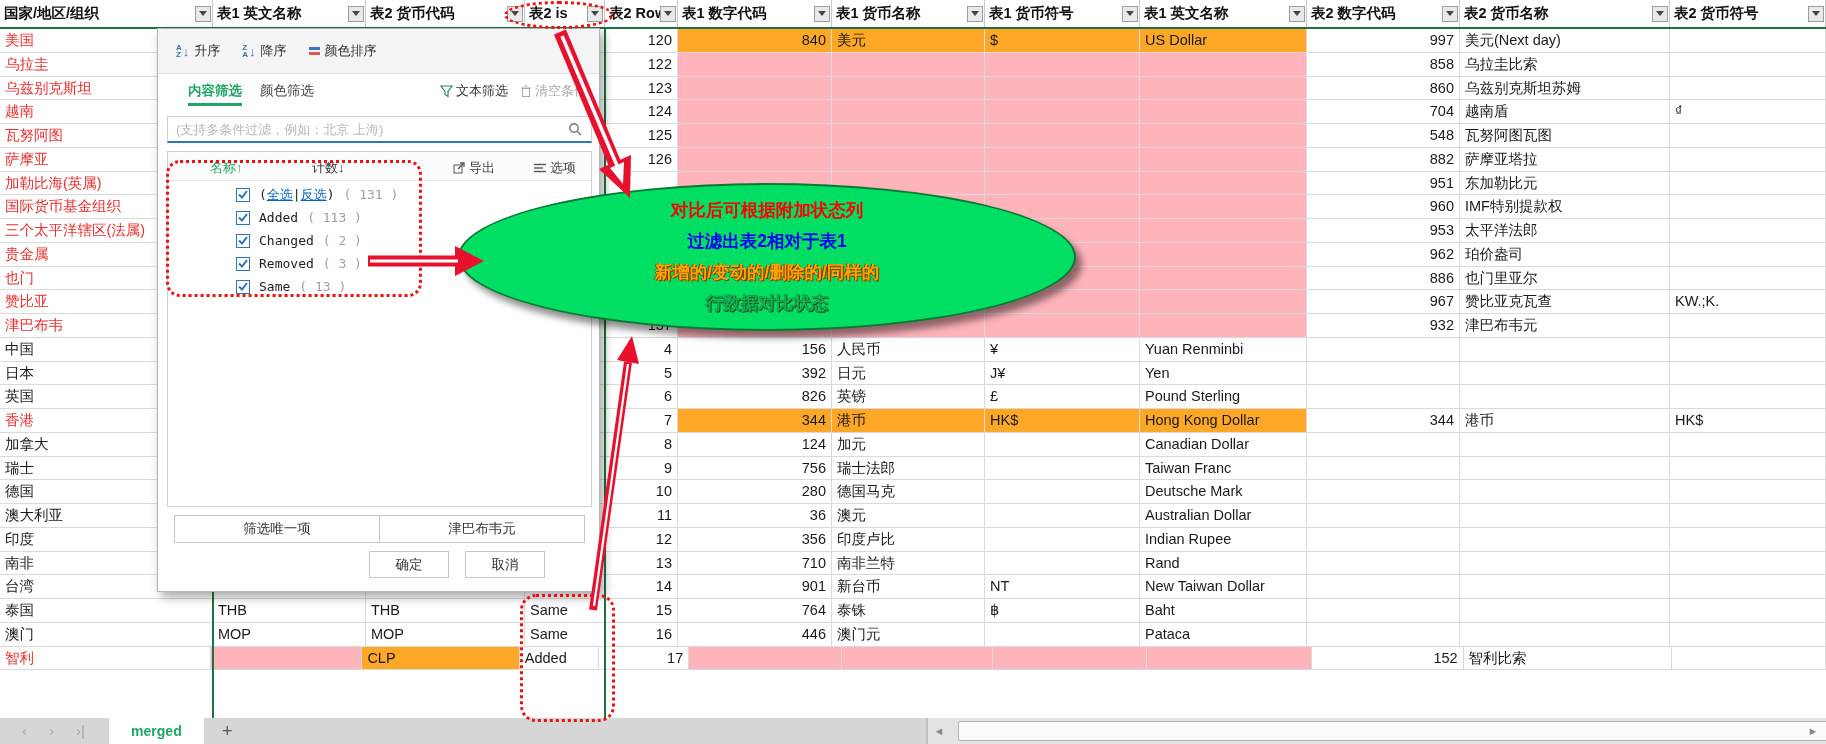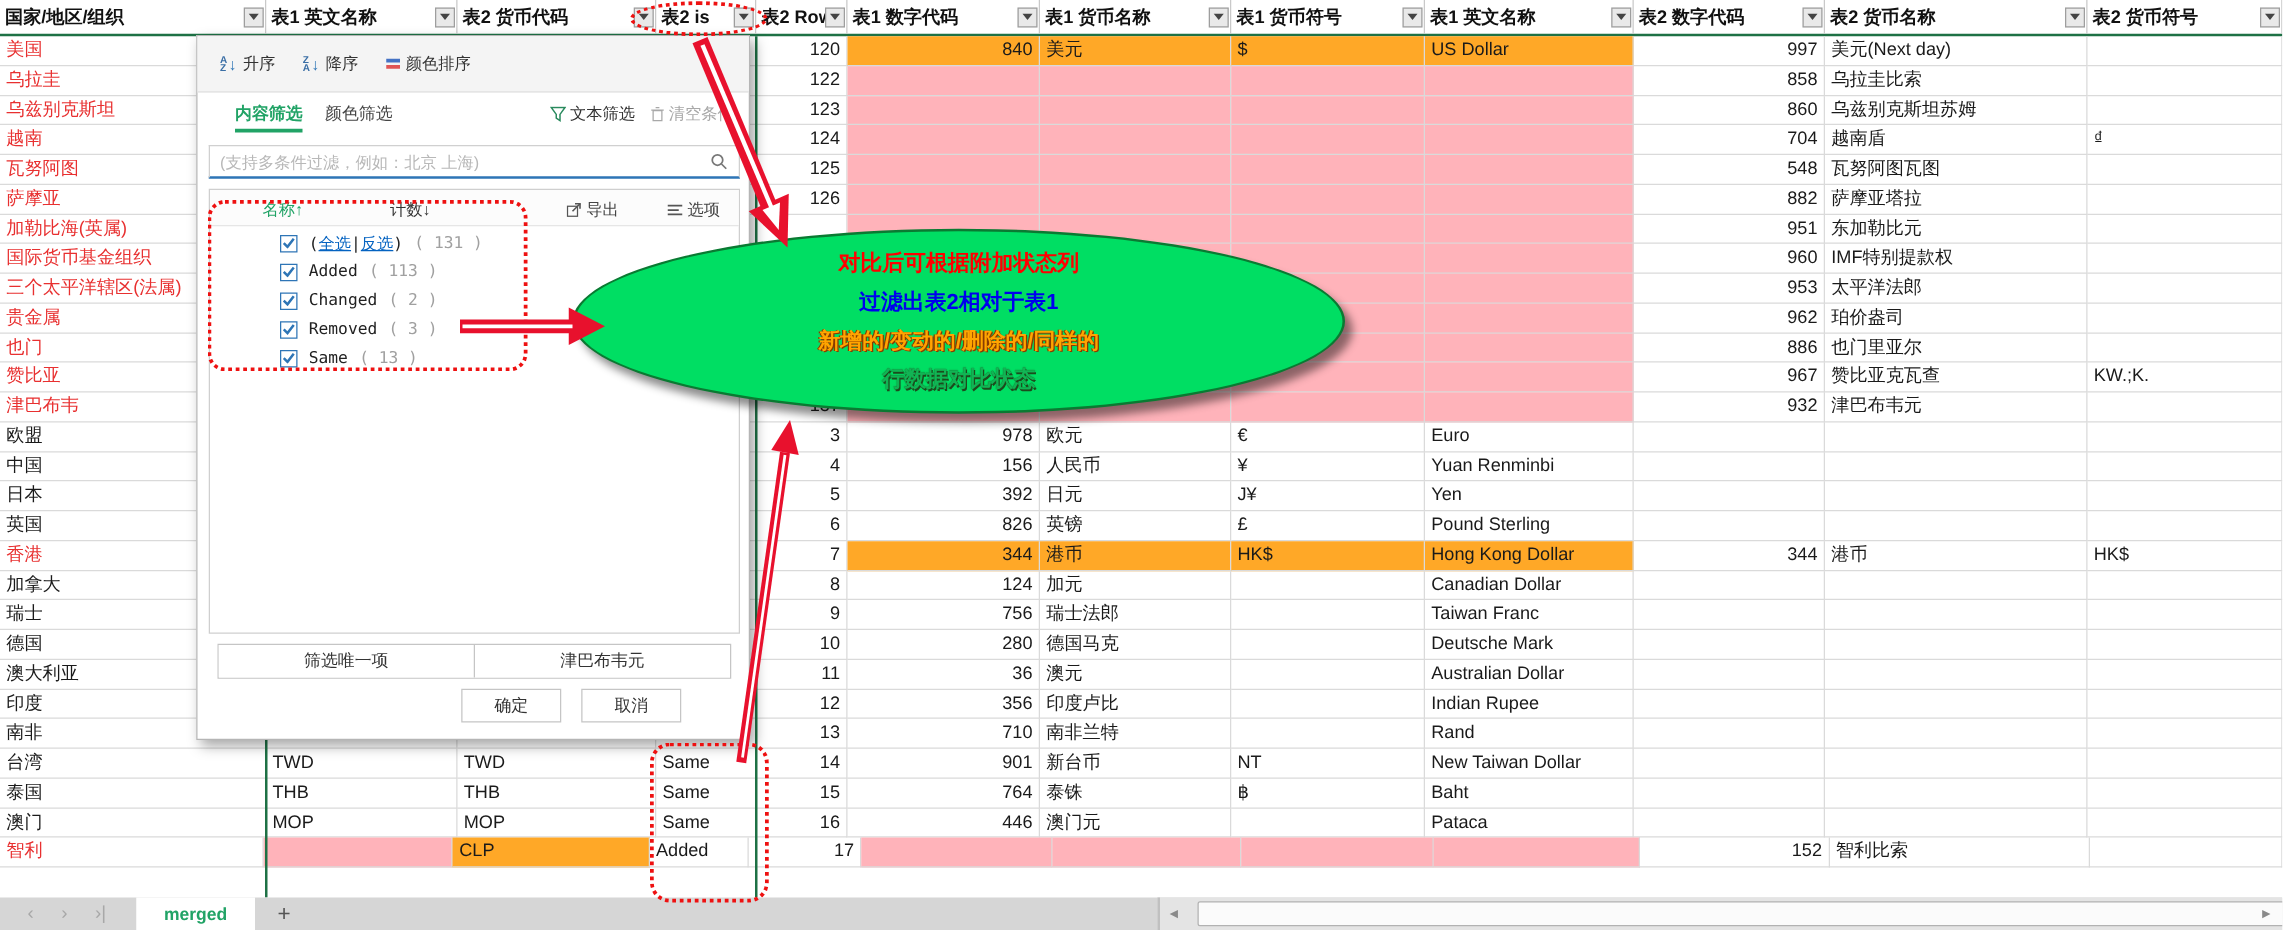--- a/index.html
+++ b/index.html
@@ -49,21 +49,21 @@
   #searchbox input { flex:1; border:none; outline:none; font-size:13px; color:#333; padding:0 8px;
                      font-family:"Liberation Sans",sans-serif; background:transparent; }
   #searchbox input::placeholder { color:#b8b8b8; }
   #listpanel { position:absolute; left:9px; top:122px; width:425px; height:356px; border:1px solid #cfcfcf; background:#fff; }
   #listheader { position:relative; height:29px; border-bottom:1px solid #e6e6e6; background:#fcfcfc; font-size:13px; }
   #lh-name { position:absolute; left:42px; top:7px; color:#21a366; }
   #lh-count { position:absolute; left:144px; top:7px; color:#333; }
   #lh-export { position:absolute; left:285px; top:7px; color:#444; display:flex; gap:4px; align-items:center; }
   #lh-options { position:absolute; left:366px; top:7px; color:#444; display:flex; gap:4px; align-items:center; }
   .arr-up { color:#21a366; } .arr-dn { color:#333; }
-  #filter-items { position:absolute; left:0; top:31px; width:100%; }
+  #filter-items { position:absolute; left:12px; top:31px; width:100%; }
   .fitem { display:flex; align-items:center; height:23px; padding-left:56px;
            font-family:"DejaVu Sans Mono","Liberation Mono",monospace; font-size:13px; color:#222; }
   .fcheck { width:14px; height:14px; border:1.5px solid #2e75b6; background:#fff; margin-right:9px;
             display:inline-flex; align-items:center; justify-content:center; flex:none; }
   .fcount { color:#a0a0a0; margin-left:9px; }
   .flink { color:#0563c1; text-decoration:underline; }
   #bigbtns { position:absolute; left:16px; top:486px; width:411px; height:28px; border:1px solid #c5c5c5; display:flex; }
   .bigbtn { flex:1; display:flex; align-items:center; justify-content:center; font-size:13.5px; color:#333; background:#fff; }
   .bigbtn:first-child { border-right:1px solid #c5c5c5; }
   .okbtn { position:absolute; top:522px; width:80px; height:27px; border:1px solid #c5c5c5; background:#fff;
@@ -328,34 +328,20 @@
         <div class="tcell" style="width: 153px;"></div>
         <div class="tcell" style="width: 159px;"></div>
         <div class="tcell" style="width: 80px;"></div>
         <div class="tcell t-right" style="width: 73px;">137</div>
         <div class="tcell t-right bg-pink" style="width: 154px;"></div>
         <div class="tcell bg-pink" style="width: 153px;"></div>
         <div class="tcell bg-pink" style="width: 155px;"></div>
         <div class="tcell bg-pink" style="width: 167px;"></div>
         <div class="tcell t-right" style="width: 153px;">932</div>
         <div class="tcell" style="width: 210px;">津巴布韦元</div>
-        <div class="tcell" style="width: 156px;"></div>
-      </div>
-      <div class="trow">
-        <div class="tcell" style="width: 213px;">欧盟</div>
-        <div class="tcell" style="width: 153px;"></div>
-        <div class="tcell" style="width: 159px;"></div>
-        <div class="tcell" style="width: 80px;"></div>
-        <div class="tcell t-right" style="width: 73px;">3</div>
-        <div class="tcell t-right" style="width: 154px;">978</div>
-        <div class="tcell" style="width: 153px;">欧元</div>
-        <div class="tcell" style="width: 155px;">€</div>
-        <div class="tcell" style="width: 167px;">Euro</div>
-        <div class="tcell t-right" style="width: 153px;"></div>
-        <div class="tcell" style="width: 210px;"></div>
         <div class="tcell" style="width: 156px;"></div>
       </div>
       <div class="trow">
         <div class="tcell" style="width: 213px;">中国</div>
         <div class="tcell" style="width: 153px;"></div>
         <div class="tcell" style="width: 159px;"></div>
         <div class="tcell" style="width: 80px;"></div>
         <div class="tcell t-right" style="width: 73px;">4</div>
         <div class="tcell t-right" style="width: 154px;">156</div>
         <div class="tcell" style="width: 153px;">人民币</div>

